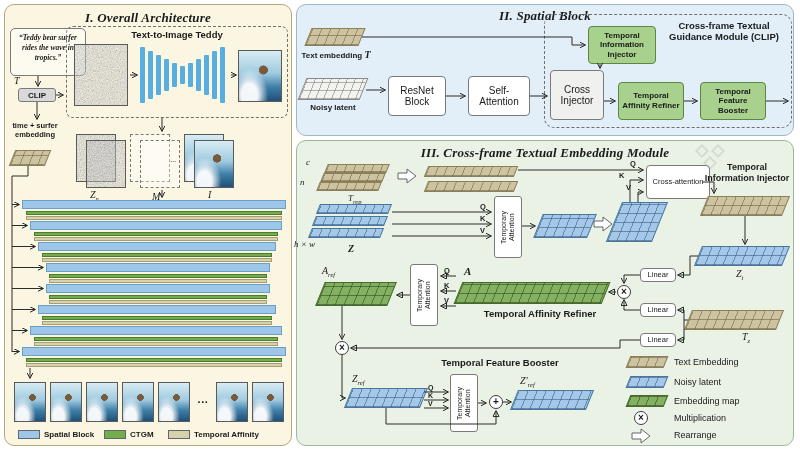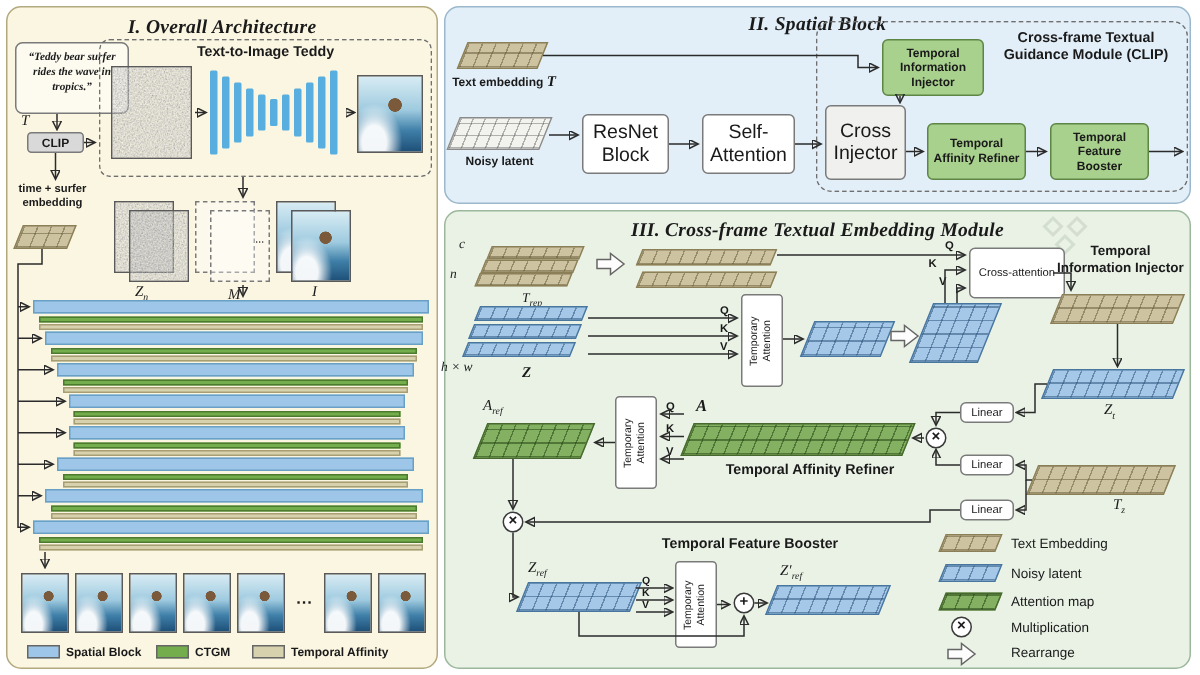--- a/index.html
+++ b/index.html
@@ -6,21 +6,21 @@
 body{font-family:"Liberation Sans",sans-serif;color:#1a1a1a;background:#fff}
 #canvas{position:relative;width:800px;height:450px;background:#fff;overflow:hidden}
 .panel{position:absolute;border:1px solid #9a9a9a;border-radius:10px}
 #panel1{left:4px;top:4px;width:288px;height:442px;background:#fbf6e2;border-color:#b3a97e}
 #panel2{left:296px;top:4px;width:498px;height:132px;background:#e2eff8;border-color:#9bb8cc}
 #panel3{left:296px;top:140px;width:498px;height:306px;background:#e9f2e5;border-color:#9cb89c}
 .ptitle{position:absolute;font-family:"Liberation Serif",serif;font-style:italic;font-weight:bold;font-size:13px;text-align:center;letter-spacing:.2px}
 .blab{position:absolute;font-weight:bold;font-size:8px;line-height:1.18;text-align:center}
 .mlab{position:absolute;font-family:"Liberation Serif",serif;font-style:italic;font-size:10px;line-height:1}
 .mlab sub{font-size:6.5px}
-.wbox{position:absolute;background:#fff;border:1px solid #7a7a7a;border-radius:4px;display:flex;align-items:center;justify-content:center;text-align:center;font-size:13px;line-height:1.15;padding:2px}
+.wbox{position:absolute;background:#fff;border:1px solid #7a7a7a;border-radius:4px;display:flex;align-items:center;justify-content:center;text-align:center;font-size:10px;line-height:1.15;padding:2px}
 .gbox{position:absolute;background:#a9d18e;border:1px solid #5d8544;border-radius:4px;display:flex;align-items:center;justify-content:center;text-align:center;font-size:8px;font-weight:bold;line-height:1.2;padding:2px}
 .vbox{position:absolute;background:#fff;border:1px solid #7a7a7a;border-radius:3px;writing-mode:vertical-rl;transform:rotate(180deg);display:flex;align-items:center;justify-content:center;text-align:center;font-size:7px;line-height:1.15;padding:1px}
 .dashbox{position:absolute;border:1.4px dashed #6f6f6f;border-radius:10px}
 .skew{transform:skewX(-22deg)}
 .cell{position:absolute;border:1px solid #7d7d7d}
 .cell-tan{background-color:#cdc3a0;background-image:repeating-linear-gradient(90deg,rgba(96,86,52,.5) 0 1px,transparent 1px 9px),repeating-linear-gradient(0deg,rgba(96,86,52,.5) 0 1px,transparent 1px 9px);border-color:#8b7f58}
 .cell-blue{background-color:#a5c8e8;background-image:repeating-linear-gradient(90deg,rgba(35,75,115,.5) 0 1px,transparent 1px 9px),repeating-linear-gradient(0deg,rgba(35,75,115,.5) 0 1px,transparent 1px 9px);border-color:#49769f}
 .cell-green{background-color:#83b161;background-image:repeating-linear-gradient(90deg,rgba(30,60,15,.5) 0 1px,transparent 1px 9px),repeating-linear-gradient(0deg,rgba(30,60,15,.5) 0 1px,transparent 1px 9px);border-color:#47682f}
 .cell-gray{background-color:#f2f2ef;background-image:repeating-linear-gradient(90deg,rgba(0,0,0,.28) 0 1px,transparent 1px 8px),repeating-linear-gradient(0deg,rgba(0,0,0,.28) 0 1px,transparent 1px 8px);border-color:#8a8a8a}
 .photo{position:absolute;border:1px solid #5a5a5a;background:
@@ -267,21 +267,21 @@
 
   <div class="circ" style="left:489px;top:395px">+</div>
   <div class="mlab" style="left:520px;top:376px"><span>Z′</span><sub>ref</sub></div>
   <div class="cell cell-blue skew" style="left:514px;top:390px;width:76px;height:20px"></div>
 
   <div class="cell cell-tan skew" style="left:628px;top:356px;width:38px;height:12px"></div>
   <div class="leglab" style="left:674px;top:357px">Text Embedding</div>
   <div class="cell cell-blue skew" style="left:628px;top:376px;width:38px;height:12px"></div>
   <div class="leglab" style="left:674px;top:377px">Noisy latent</div>
   <div class="cell cell-green skew" style="left:628px;top:395px;width:38px;height:12px"></div>
-  <div class="leglab" style="left:674px;top:396px">Attention map</div>
+  <div class="leglab" style="left:674px;top:396px">Embedding map</div>
   <div class="circ" style="left:634px;top:411px">×</div>
   <div class="leglab" style="left:674px;top:413px">Multiplication</div>
   <svg class="rearr" style="left:630px;top:428px" width="22" height="16">
       <path d="M2,5 h9 v-4 l9,7 -9,7 v-4 h-9 z" fill="#fdfdfd" stroke="#666"></path>
     </svg>
   <div class="leglab" style="left:674px;top:430px">Rearrange</div>
 
   <svg id="wires" width="800" height="450">
     <defs>
       <marker id="ah" markerWidth="7" markerHeight="7" refX="5.5" refY="3" orient="auto">

